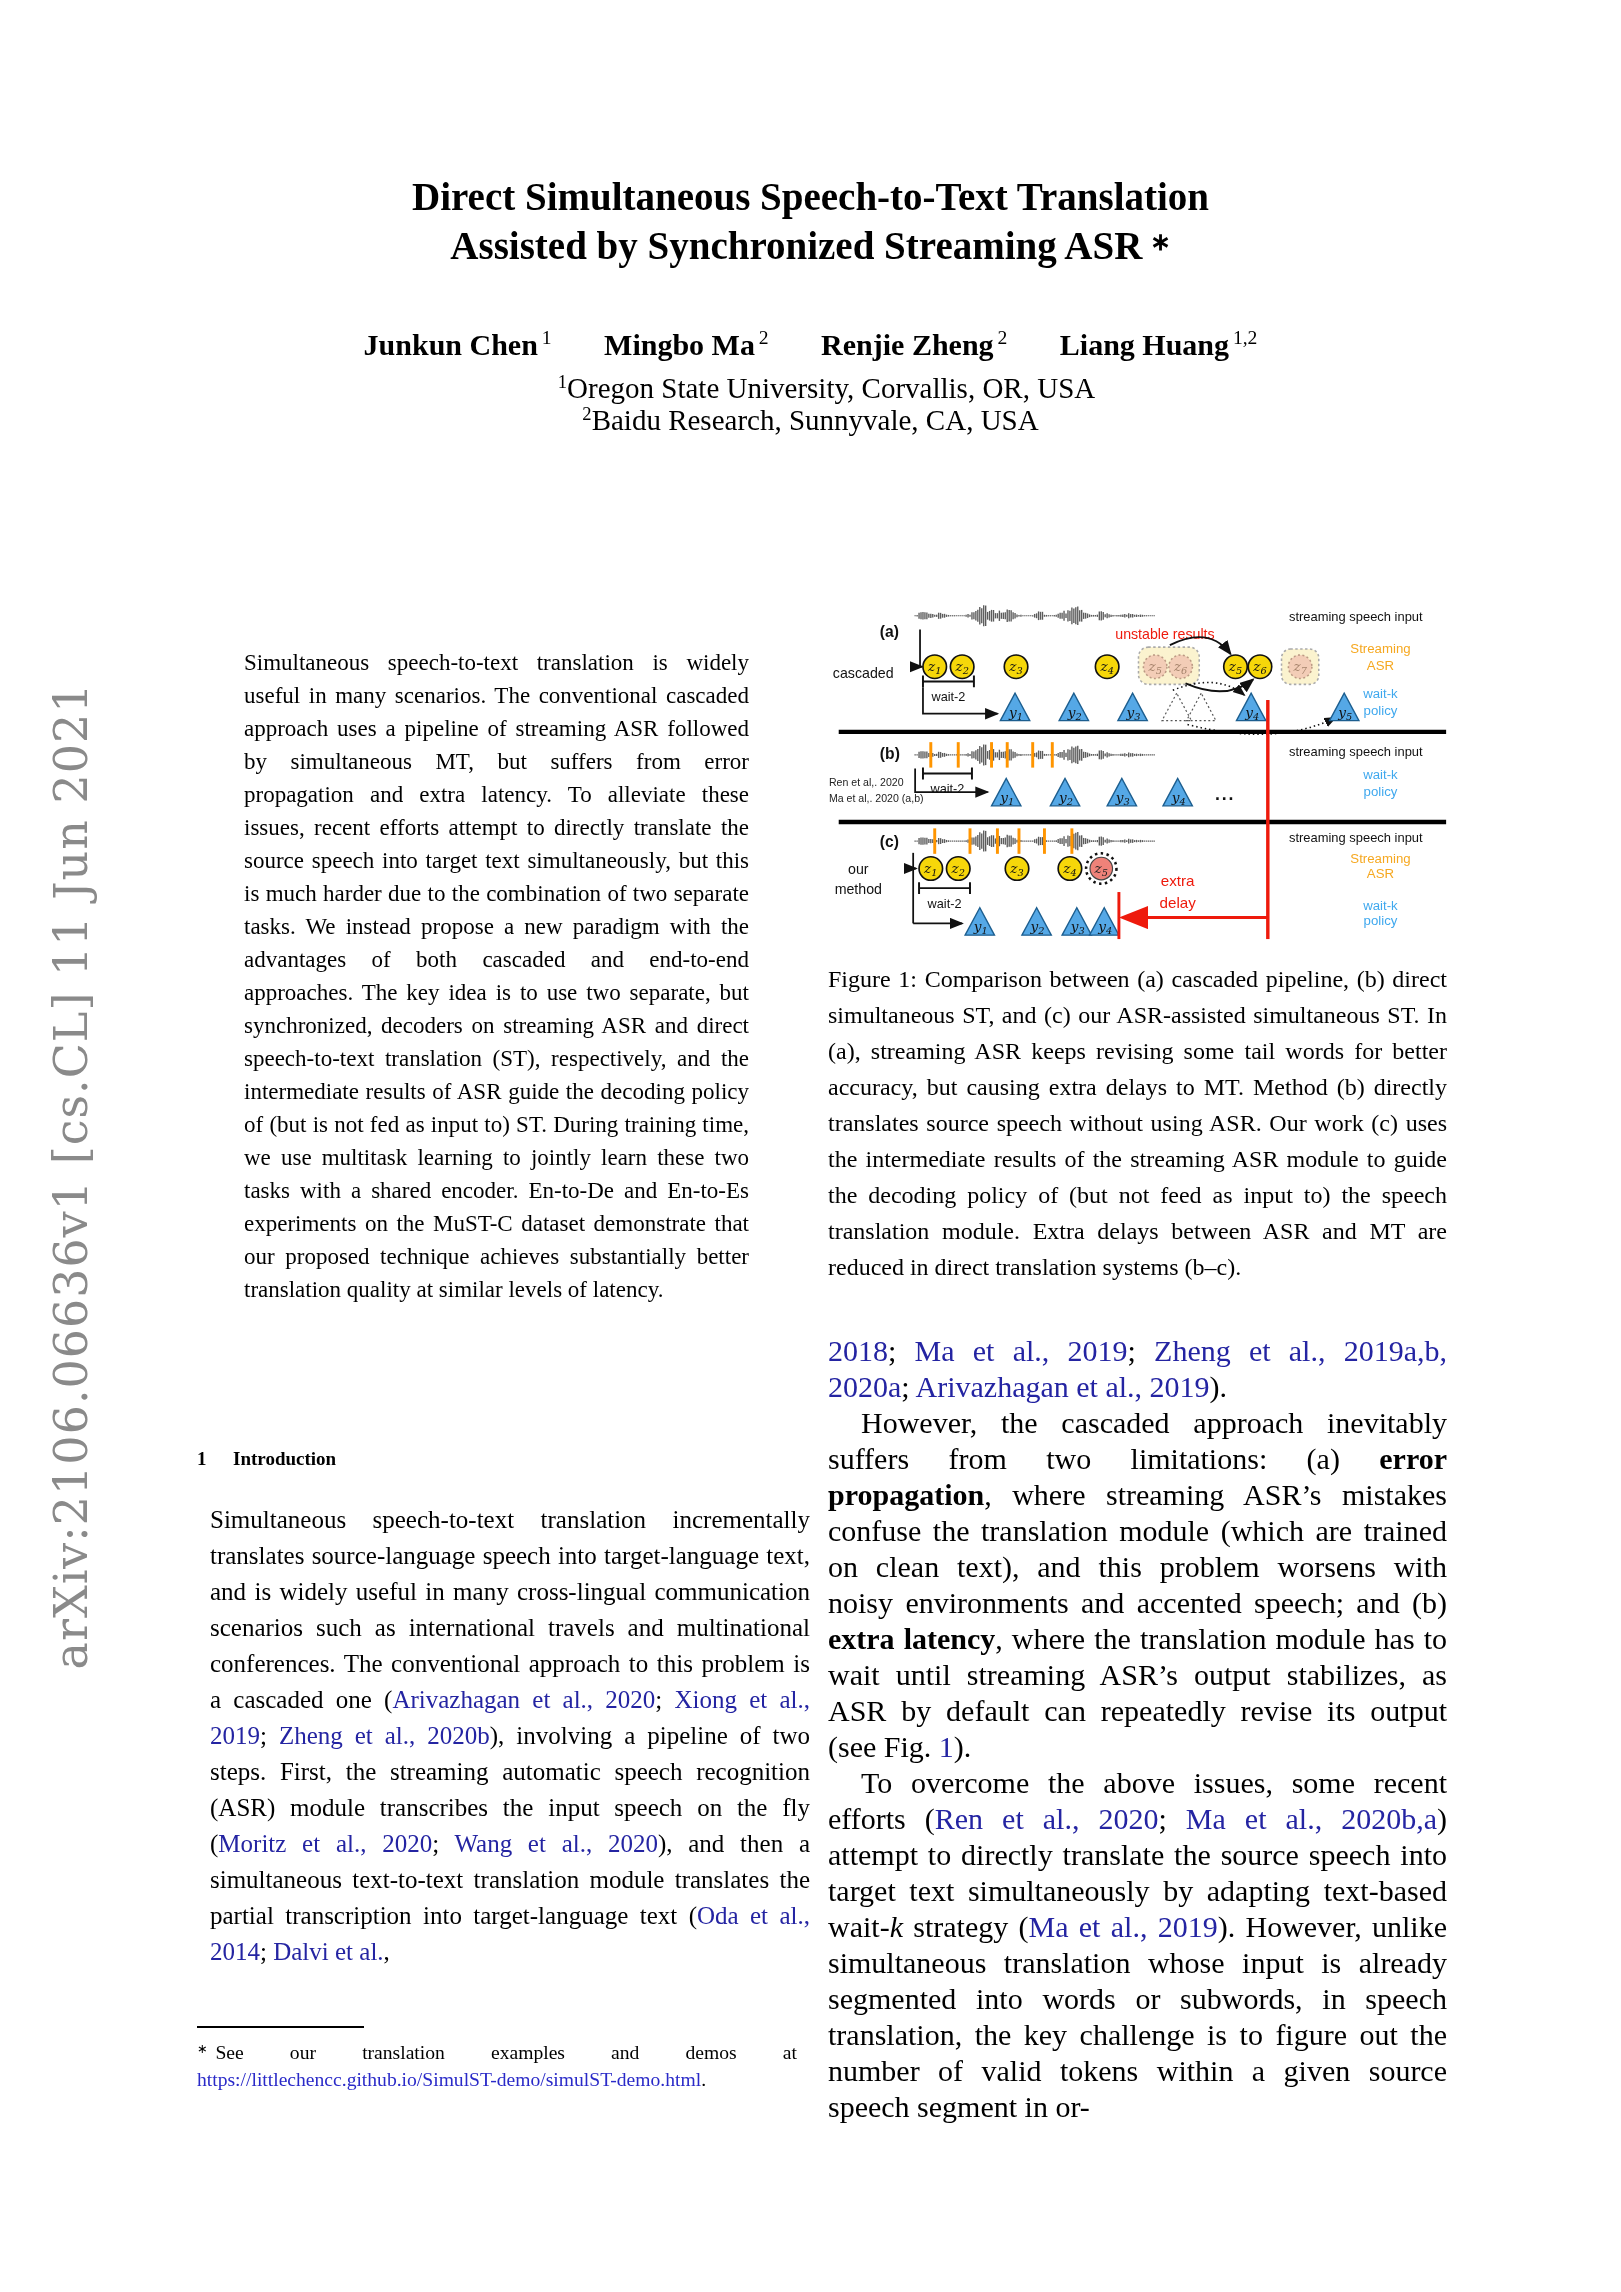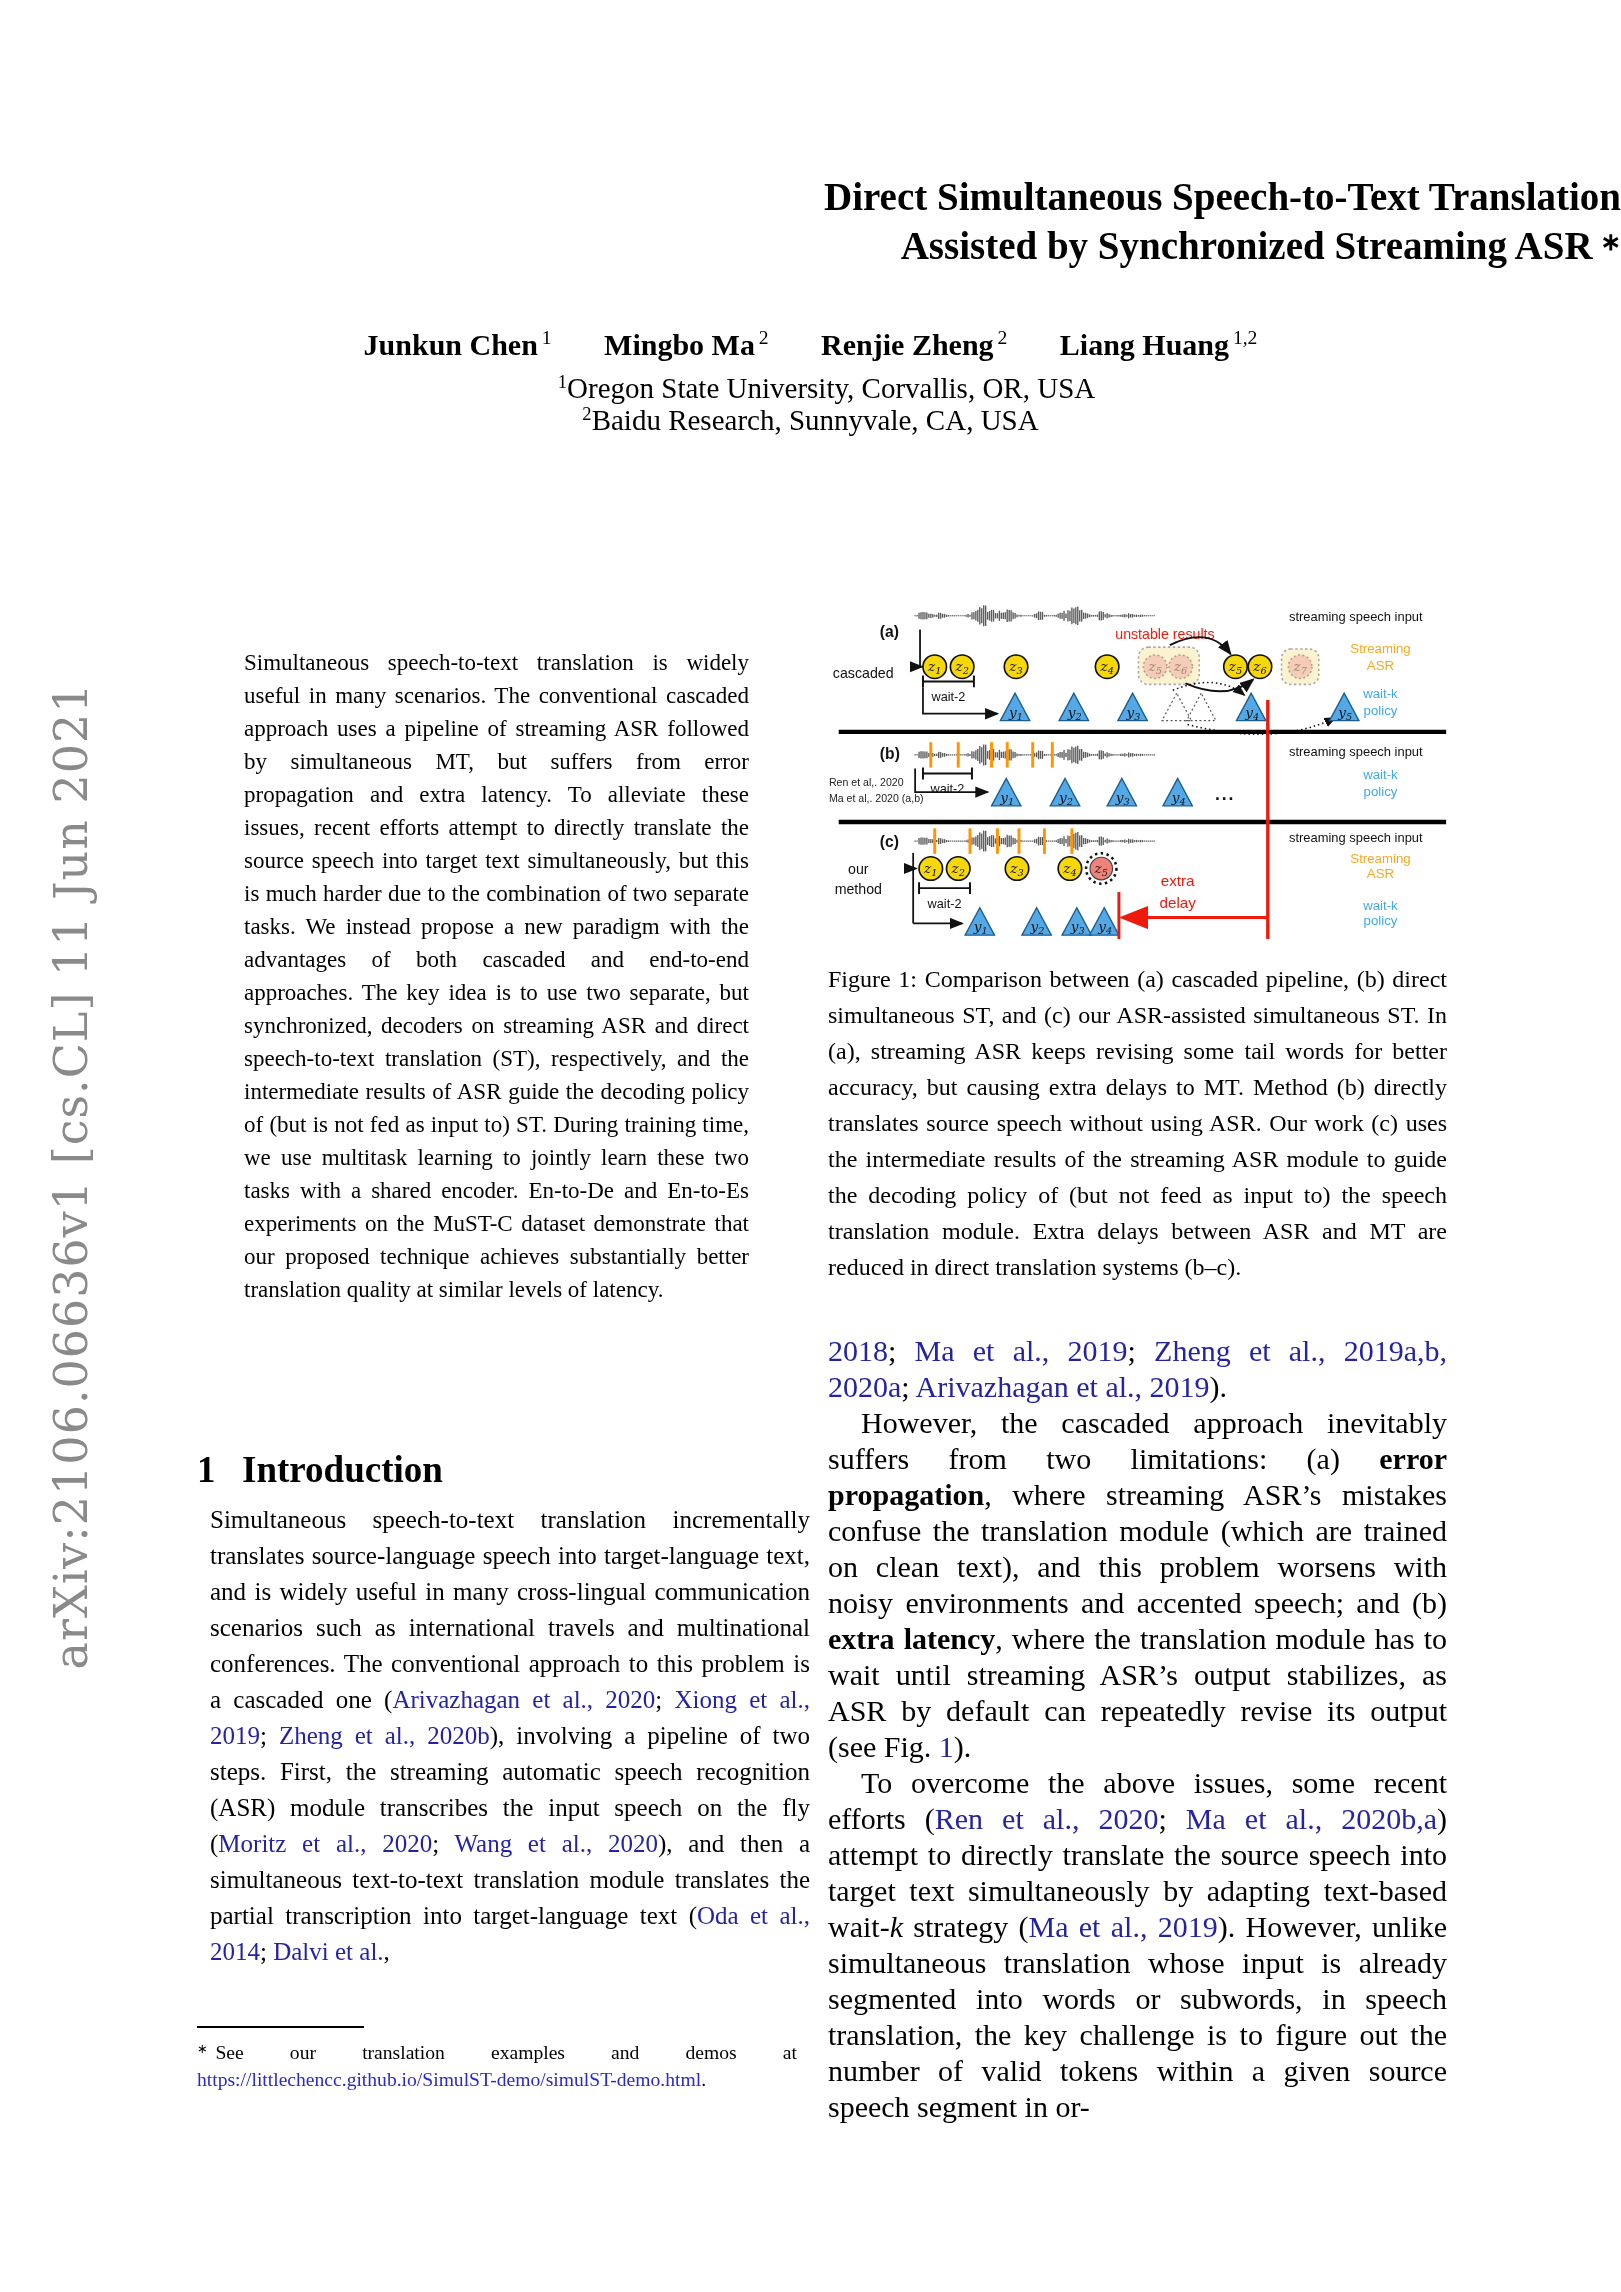--- a/index.html
+++ b/index.html
@@ -4,34 +4,34 @@
 <style>
   :root{
     --cite:#2424a2; --url:#2a2ac8; --red:#ee1a0c; --orange:#f6a820; --policy:#3fa8ee;
     --wm:#8a8a8a;
   }
   html,body{margin:0;padding:0;background:#e8e8e8;}
   .page{position:relative;width:1621px;height:2293px;background:#ffffff;margin:0 auto;
         font-family:"Liberation Serif", serif;color:#000;overflow:hidden;}
   .watermark{position:absolute;left:71px;top:1176px;transform:translate(-50%,-50%) rotate(-90deg);
         white-space:nowrap;font-family:"DejaVu Serif", serif;font-size:46px;color:var(--wm);letter-spacing:1px;}
-  .title{position:absolute;top:174px;left:0;width:100%;text-align:right;font-weight:bold;
+  .title{position:absolute;top:174px;left:0;width:100%;text-align:center;font-weight:bold;
         font-size:39px;line-height:45px;margin:0;}
   .title .tsup{font-size:24.5px;vertical-align:8.8px;}
   .authors{position:absolute;top:327px;left:0;width:100%;text-align:center;font-size:30px;font-weight:bold;}
   .authors .author{margin:0 22.5px;white-space:nowrap;}
   .authors sup{font-weight:normal;font-size:19.6px;vertical-align:10.8px;margin-left:3.9px;}
   .affil{position:absolute;left:0;width:100%;text-align:center;font-size:29px;}
   .affil sup{font-size:18.6px;vertical-align:9.8px;}
   .a1{top:371px;padding-left:16px;} .a2{top:403px;font-family:Liberation Serif, serif;}
   .emails{position:absolute;top:435px;left:0;width:100%;text-align:center;
         font-family:"DejaVu Sans Mono","Liberation Mono",monospace;font-size:27.4px;letter-spacing:-0.5px;}
   .abs-head{position:absolute;top:604px;left:197px;width:600px;text-align:center;font-size:28px;font-weight:bold;}
   .abs-body{position:absolute;top:646px;left:244px;width:505px;font-size:23px;line-height:33px;text-align:justify;}
-  .sec-head{position:absolute;top:1448px;left:197px;font-size:37px;font-weight:bold;}
+  .sec-head{position:absolute;top:1448px;left:197px;font-size:19px;font-weight:bold;}
   .sec-head .num{margin-right:26.5px;}
   .intro-body{position:absolute;top:1502px;left:210px;width:600px;font-size:25px;line-height:36px;text-align:justify;}
   .fnrule{position:absolute;top:2026px;left:197px;width:167px;border-top:2px solid #000;}
   .footnote{position:absolute;top:2036px;left:197px;width:600px;font-size:19.6px;line-height:27px;text-align:justify;}
   .footnote sup{font-size:12.7px;vertical-align:5.9px;margin-right:7.8px;}
   .footnote .url{color:var(--url);}
   .caption{position:absolute;top:961px;left:828px;width:619px;font-size:24px;line-height:36px;text-align:justify;}
   .col2{position:absolute;top:1333px;left:828px;width:619px;font-size:30px;line-height:36px;text-align:justify;}
   .col2 .ind{text-indent:33px;}
   .tk-c{color:var(--cite);}

